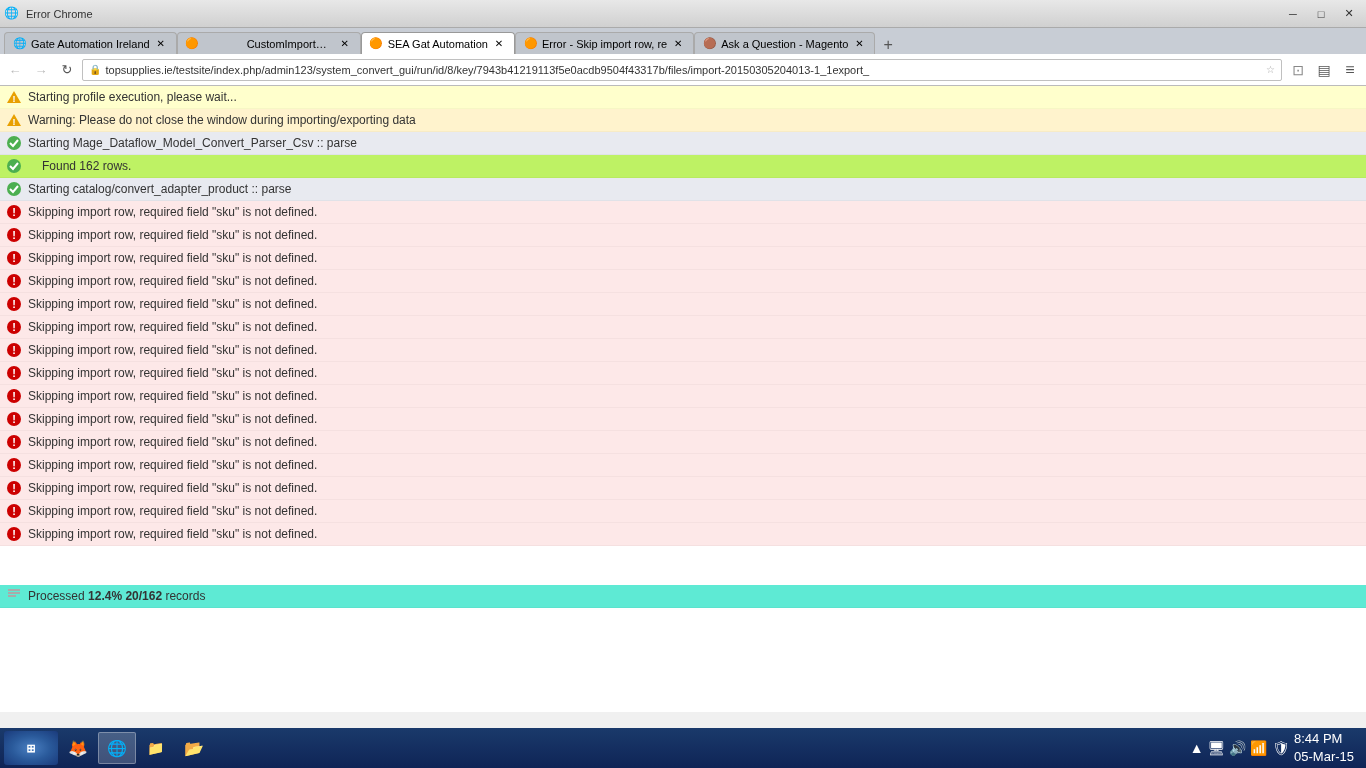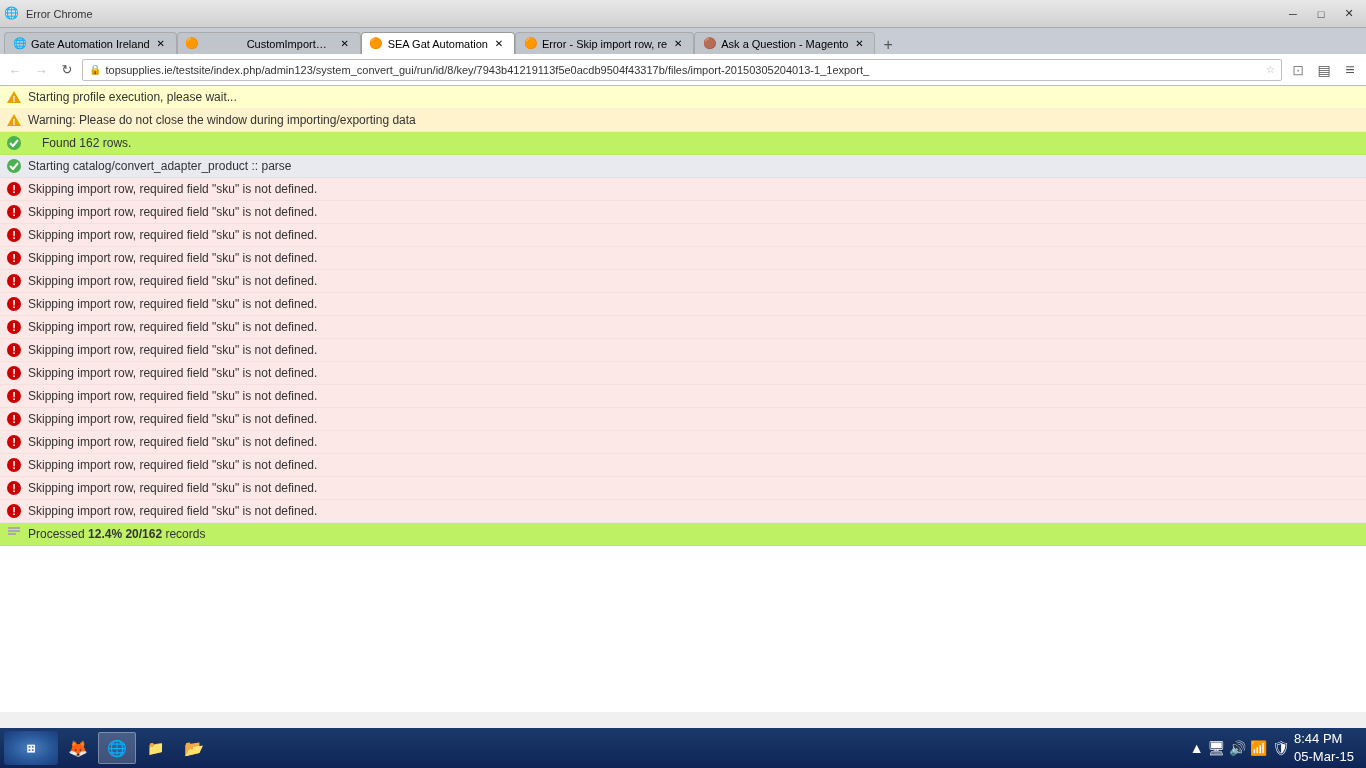--- a/index.html
+++ b/index.html
@@ -125,21 +125,21 @@
       padding: 3px 6px;
       font-size: 12px;
       min-height: 22px;
       border-bottom: 1px solid rgba(0,0,0,0.03);
     }
     .log-row.info-yellow { background: #ffffcc; }
     .log-row.info-orange { background: #fff3cd; }
     .log-row.info-blue { background: #e8eaf0; }
     .log-row.info-green { background: #bef264; gap: 14px; }
     .log-row.error-row { background: #fde8e8; }
-    .log-row.progress-row { background: #bef264; }
+    .log-row.progress-row { background: #5eead4; margin-top: 39px; }
 
     .log-icon {
       width: 16px; height: 16px; margin-right: 6px; flex-shrink: 0;
       display: flex; align-items: center; justify-content: center; font-size: 13px;
     }
 
     .log-text { color: #333; }
     .log-text strong { font-weight: bold; }
 
     
@@ -265,20 +265,29 @@
       <span class="log-text">Starting profile execution, please wait...</span>
     </div>
     <div class="log-row info-orange">
       <span class="log-icon">
         <svg width="16" height="16" viewBox="0 0 16 16">
           <polygon points="8,2 15,14 1,14" fill="#e8a000" stroke="none"></polygon>
           <text x="8" y="13" text-anchor="middle" font-size="9" font-weight="bold" fill="white">!</text>
         </svg>
       </span>
       <span class="log-text">Warning: Please do not close the window during importing/exporting data</span>
+    </div>
+    <div class="log-row info-blue">
+      <span class="log-icon">
+        <svg width="16" height="16" viewBox="0 0 16 16">
+          <circle cx="8" cy="8" r="7" fill="#4caf50"></circle>
+          <polyline points="4,8 7,11 12,5" fill="none" stroke="white" stroke-width="2"></polyline>
+        </svg>
+      </span>
+      <span class="log-text">Starting Mage_Dataflow_Model_Convert_Parser_Csv :: parse</span>
     </div>
     <div class="log-row info-green">
       <span class="log-icon">
         <svg width="16" height="16" viewBox="0 0 16 16">
           <circle cx="8" cy="8" r="7" fill="#4caf50"></circle>
           <polyline points="4,8 7,11 12,5" fill="none" stroke="white" stroke-width="2"></polyline>
         </svg>
       </span>
       <span class="log-text">Found 162 rows.</span>
     </div>

